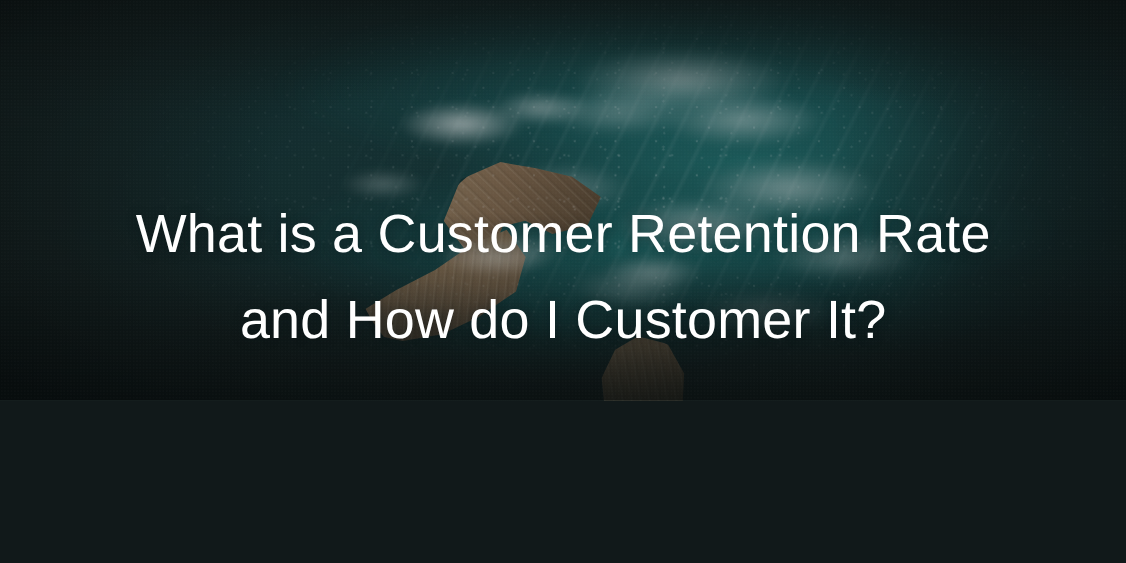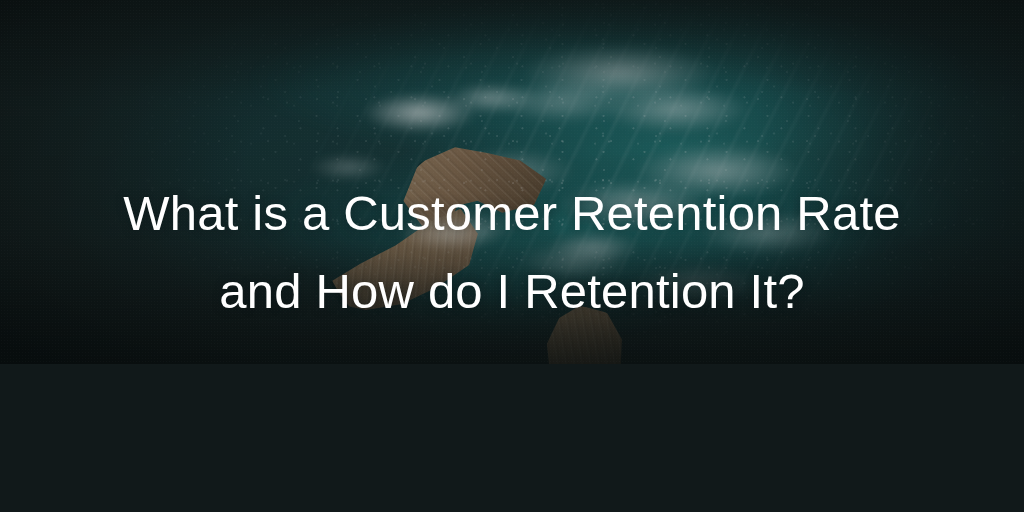--- a/index.html
+++ b/index.html
@@ -217,16 +217,16 @@
   </div>
 
   <div class="photo-layer" id="bg-rock-foam"></div>
   <div class="photo-layer" id="bg-speckle"></div>
   <div class="photo-layer" id="bg-vignette"></div>
   <div class="photo-layer" id="bg-overlay-darken"></div>
   <div class="photo-layer" id="bg-grain"></div>
 
   <div id="title-block">
     <span class="title-line">What is a Customer Retention Rate</span>
-    <span class="title-line">and How do I Retention It?</span>
+    <span class="title-line">and How do I Customer It?</span>
   </div>
 
 </div>
 
 </body></html>

